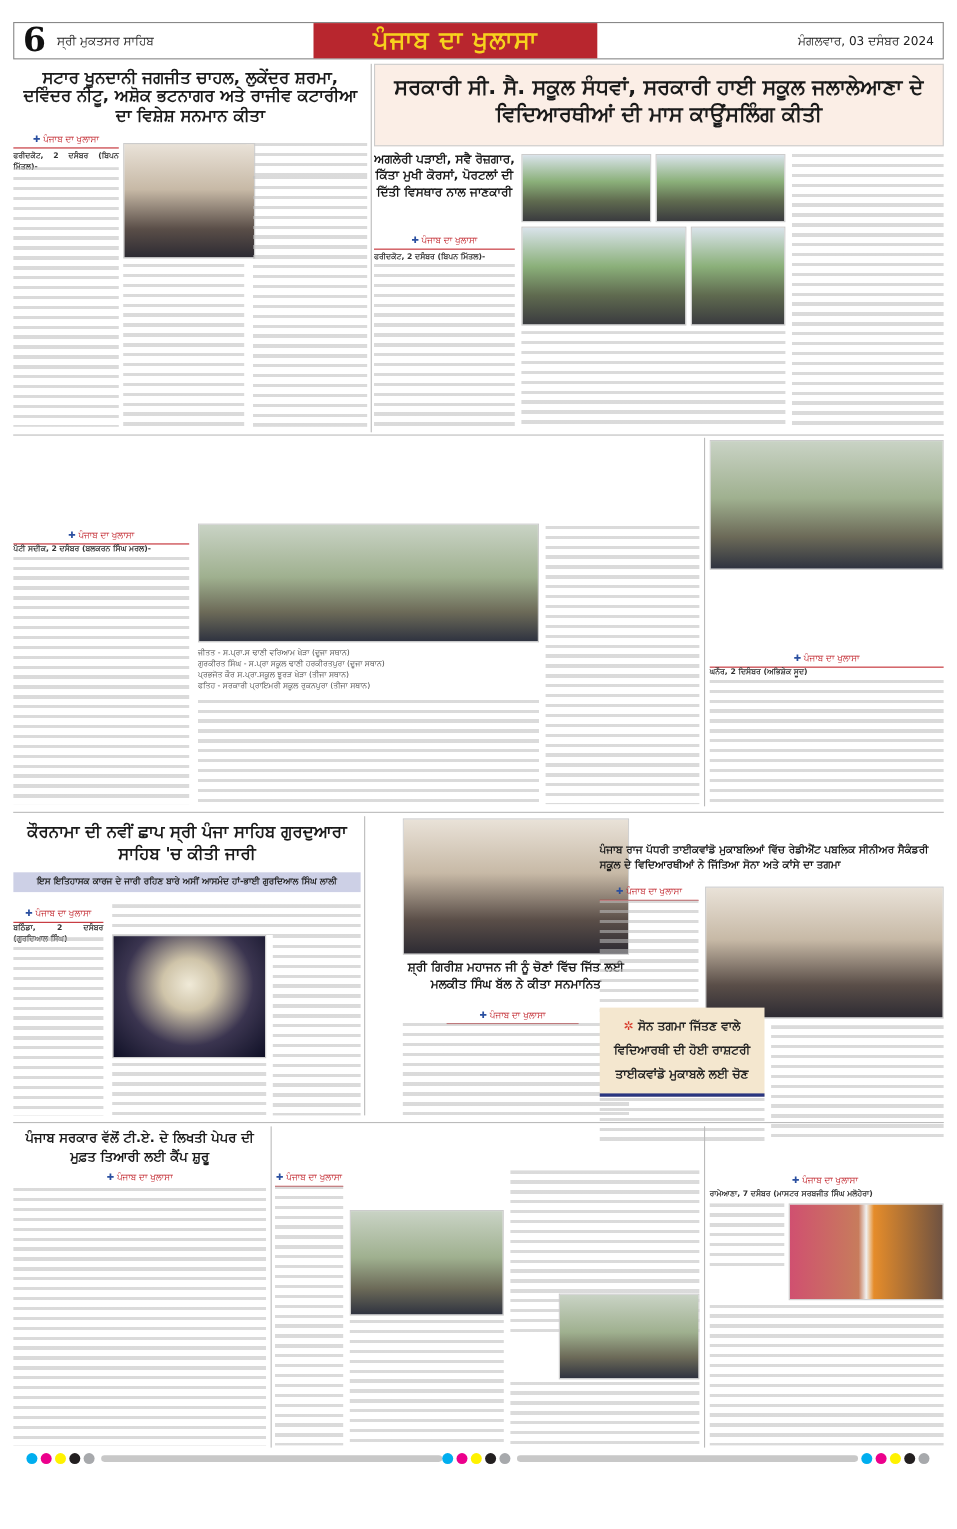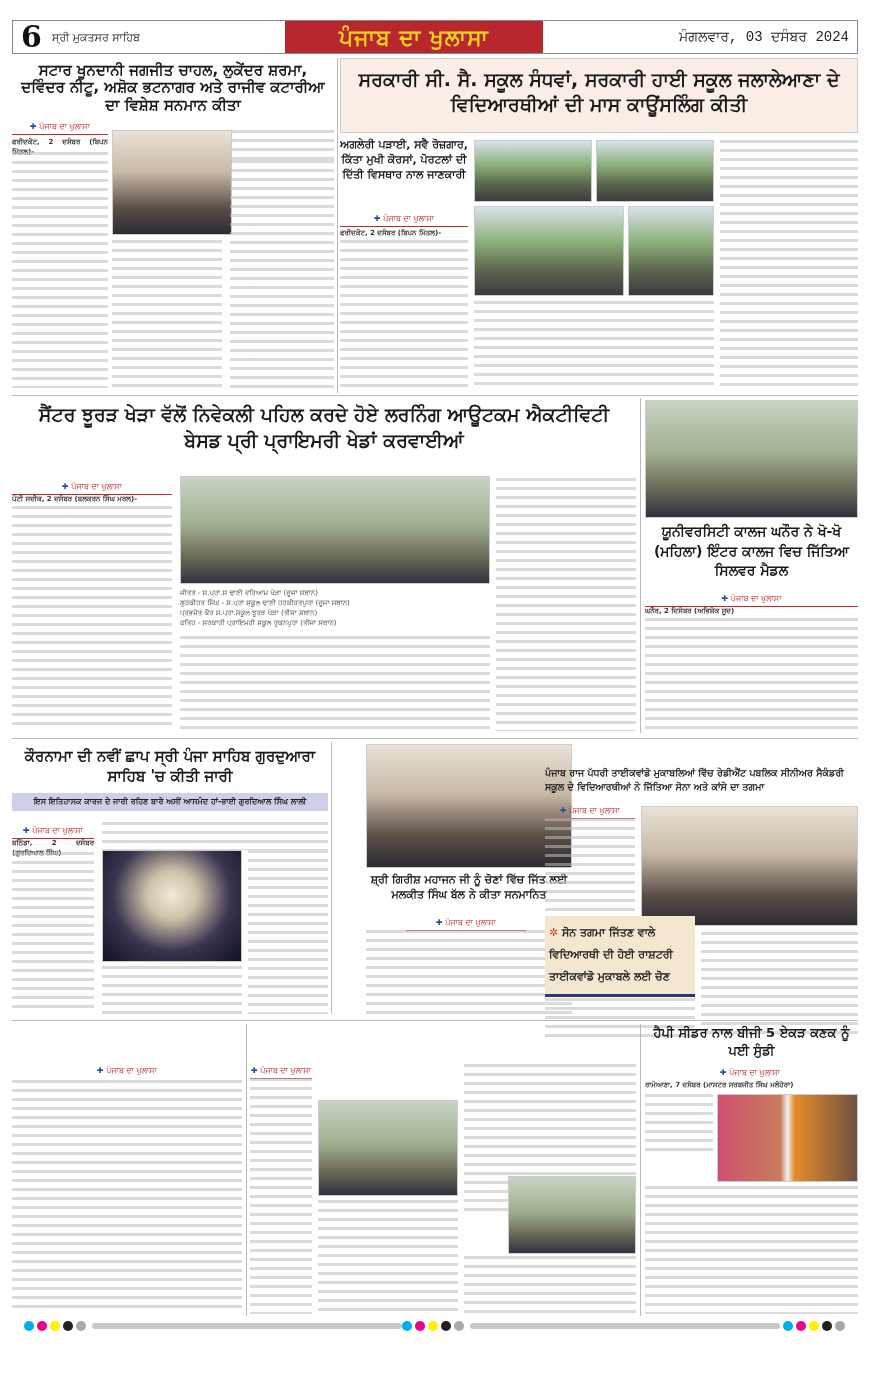--- a/index.html
+++ b/index.html
@@ -6,41 +6,41 @@
   html, body { width: 870px; height: 1390px; background: #ffffff; overflow: hidden; }
   body { font-family: "DejaVu Sans", sans-serif; color: #222; position: relative; }
 
   .masthead { position: absolute; left: 12px; top: 20px; width: 846px; height: 34px;
     border: 1px solid #888; display: flex; align-items: stretch; background: #fff; }
   .mh-left { width: 272px; display: flex; align-items: center; padding-left: 8px; gap: 10px; }
   .page-num { font-family: "DejaVu Serif", serif; font-size: 30px; font-weight: bold; line-height: 1; color: #111; }
   .city { font-size: 11px; color: #222; }
   .mh-center { width: 258px; background: #b8262e; display: flex; align-items: center; justify-content: center; }
   .paper-name { color: #f7d21d; font-size: 22px; font-weight: bold; letter-spacing: 1px; }
-  .mh-right { flex: 1; display: flex; align-items: center; justify-content: flex-end; padding-right: 8px; font-size: 14px; font-family: Liberation Mono, monospace; }
+  .mh-right { flex: 1; display: flex; align-items: center; justify-content: flex-end; padding-right: 8px; font-size: 11px; }
 
   .story { position: absolute; overflow: hidden; }
   .headline { font-weight: bold; color: #1a1a1a; text-align: center; line-height: 1.15; }
   .byline { font-size: 8px; color: #c2282f; text-align: center; border-bottom: 1px solid #c2282f; padding-bottom: 2px; margin: 4px 0; }
   .byline .plus { color: #2a4fa0; }
   .col-text { font-size: 7px; line-height: 10px; color: #555; text-align: justify; }
   .text-fill { background: repeating-linear-gradient(to bottom, #bdbdbd 0px, #bdbdbd 3px, transparent 3px, transparent 9px); opacity: .55; }
   .photo { position: absolute; border: 1px solid #ccc; overflow: hidden; }
   .ph-outdoor { background: linear-gradient(180deg, #c9d3c5 0%, #9fb08f 45%, #6c6a58 75%, #2f3340 100%); }
   .ph-indoor { background: linear-gradient(180deg, #e9e2d8 0%, #c7b9a6 40%, #5a4e48 75%, #2d2b33 100%); }
   .ph-night { background: radial-gradient(ellipse at 50% 40%, #f0ead8 0%, #cfc4a9 25%, #3b3550 60%, #0f1026 100%); }
   .ph-faces { background: linear-gradient(90deg, #d05070 0%, #c77c5c 45%, #f0f0f0 50%, #e58c2a 55%, #6e5242 100%); }
   .ph-green { background: linear-gradient(180deg, #d9e3ea 0%, #8bb07a 40%, #5f6a4f 70%, #3a3b3f 100%); }
 
   .divider-v { position: absolute; width: 1px; background: #bbb; }
   .divider-h { position: absolute; height: 1px; background: #bbb; }
 
   .box-pink { background: #fbeee6; border: 1px solid #ccc; }
   .subdeck { background: #cdd0e6; font-size: 8px; color: #222; text-align: center; padding: 4px 2px; font-weight: bold; }
-  .callout { background: #f4e7cf; border-bottom: 3px solid #2a3680; text-align: left; color: #222; font-weight: bold; font-size: 11px; line-height: 22px; padding: 6px 4px; }
+  .callout { background: #f4e7cf; border-bottom: 3px solid #2a3680; text-align: center; color: #222; font-weight: bold; font-size: 11px; line-height: 22px; padding: 6px 4px; }
   .callout .star { color: #d83a2a; }
 
   .reg-bar { position: absolute; top: 1319px; left: 0; width: 870px; height: 14px; }
   .dot { position: absolute; top: 2px; width: 10px; height: 10px; border-radius: 50%; }
   .rule { position: absolute; top: 4px; height: 6px; background: #c8c8c8; border-radius: 3px; }
 </style>
 </head>
 <body>
 
 <div class="masthead">
@@ -82,40 +82,38 @@
   <div class="photo ph-green" style="left:256px;top:4px;width:118px;height:62px;"></div>
   <div class="photo ph-green" style="left:134px;top:70px;width:150px;height:90px;"></div>
   <div class="photo ph-green" style="left:288px;top:70px;width:86px;height:90px;"></div>
   <div class="text-fill" style="position:absolute;left:134px;top:165px;width:240px;height:88px;"></div>
   <div class="text-fill" style="position:absolute;left:380px;top:4px;width:138px;height:250px;"></div>
 </div>
 
 <div class="divider-h" style="left:12px;top:395px;width:846px;"></div>
 
 <div class="story" style="left:12px;top:398px;width:624px;height:335px;">
-  <div class="headline" style="font-size:19px;padding:4px 6px;line-height:1.35;">ਸੈਂਟਰ ਝੂਰੜ ਖੇੜਾ ਵੱਲੋਂ ਨਿਵੇਕਲੀ ਪਹਿਲ ਕਰਦੇ ਹੋਏ ਲਰਨਿੰਗ ਆਊਟਕਮ ਐਕਟੀਵਿਟੀ ਬੇਸਡ ਪ੍ਰੀ ਪ੍ਰਾਇਮਰੀ ਖੇਡਾਂ ਕਰਵਾਈਆਂ</div>
   <div class="byline" style="position:absolute;left:0;top:80px;width:160px;"><span class="plus">✚ </span><span>ਪੰਜਾਬ ਦਾ ਖੁਲਾਸਾ</span></div>
   <div class="col-text" style="position:absolute;left:0;top:96px;width:160px;font-weight:bold;color:#333;">ਪੱਟੀ ਸਦੀਕ, 2 ਦਸੰਬਰ (ਬਲਕਰਨ ਸਿੰਘ ਮਰਲ)-</div>
   <div class="text-fill" style="position:absolute;left:0;top:108px;width:160px;height:225px;"></div>
   <div class="photo ph-outdoor" style="left:168px;top:78px;width:310px;height:108px;"></div>
   <div style="position:absolute;left:168px;top:190px;width:310px;">
     <div class="col-text" style="color:#444;">ਜੀਤਤ - ਸ.ਪ੍ਰਾ.ਸ ਢਾਣੀ ਵਰਿਆਮ ਖੇੜਾ (ਦੂਜਾ ਸਥਾਨ)</div>
     <div class="col-text" style="color:#444;">ਗੁਰਕੀਰਤ ਸਿੰਘ - ਸ.ਪ੍ਰਾ ਸਕੂਲ ਢਾਣੀ ਹਰਕੀਰਤਪੁਰਾ (ਦੂਜਾ ਸਥਾਨ)</div>
     <div class="col-text" style="color:#444;">ਪ੍ਰਭਜੋਤ ਕੌਰ ਸ.ਪ੍ਰਾ.ਸਕੂਲ ਝੂਰੜ ਖੇੜਾ (ਤੀਜਾ ਸਥਾਨ)</div>
     <div class="col-text" style="color:#444;">ਫਤਿਹ - ਸਰਕਾਰੀ ਪ੍ਰਾਇਮਰੀ ਸਕੂਲ ਰੁਕਨਪੁਰਾ (ਤੀਜਾ ਸਥਾਨ)</div>
   </div>
   <div class="text-fill" style="position:absolute;left:168px;top:238px;width:310px;height:95px;"></div>
   <div class="text-fill" style="position:absolute;left:484px;top:80px;width:140px;height:253px;"></div>
 </div>
 
 <div class="divider-v" style="left:640px;top:398px;height:335px;"></div>
 
 <div class="story" style="left:645px;top:398px;width:213px;height:335px;">
   <div class="photo ph-outdoor" style="left:0;top:2px;width:213px;height:118px;"></div>
-  <div class="headline" style="position:absolute;left:0;top:124px;width:213px;font-size:14px;line-height:1.4;">ਯੂਨੀਵਰਸਿਟੀ ਕਾਲਜ ਘਨੌਰ ਨੇ ਖੋ-ਖੋ (ਮਹਿਲਾ) ਇੰਟਰ ਕਾਲਜ ਵਿਚ ਜਿੱਤਿਆ ਸਿਲਵਰ ਮੈਡਲ</div>
   <div class="byline" style="position:absolute;left:0;top:192px;width:213px;"><span class="plus">✚ </span><span>ਪੰਜਾਬ ਦਾ ਖੁਲਾਸਾ</span></div>
   <div class="col-text" style="position:absolute;left:0;top:208px;width:213px;font-weight:bold;color:#333;">ਘਨੌਰ, 2 ਦਿਸੰਬਰ (ਅਭਿਸ਼ੇਕ ਸੂਦ)</div>
   <div class="text-fill" style="position:absolute;left:0;top:220px;width:213px;height:112px;"></div>
 </div>
 
 <div class="divider-h" style="left:12px;top:738px;width:846px;"></div>
 
 <div class="story" style="left:12px;top:742px;width:316px;height:274px;">
   <div class="headline" style="font-size:15px;padding:4px 4px;line-height:1.35;text-align:center;">ਕੌਰਨਾਮਾ ਦੀ ਨਵੀਂ ਛਾਪ ਸ੍ਰੀ ਪੰਜਾ ਸਾਹਿਬ ਗੁਰਦੁਆਰਾ ਸਾਹਿਬ 'ਚ ਕੀਤੀ ਜਾਰੀ</div>
   <div class="subdeck" style="margin:2px 0;">ਇਸ ਇਤਿਹਾਸਕ ਕਾਰਜ ਦੇ ਜਾਰੀ ਰਹਿਣ ਬਾਰੇ ਅਸੀਂ ਆਸਮੰਦ ਹਾਂ-ਭਾਈ ਗੁਰਦਿਆਲ ਸਿੰਘ ਲਾਲੀ</div>
@@ -145,40 +143,40 @@
   <div class="callout" style="position:absolute;left:0;top:150px;width:150px;">
     <span class="star">✲ </span><span>ਸੋਨ ਤਗਮਾ ਜਿੱਤਣ ਵਾਲੇ ਵਿਦਿਆਰਥੀ ਦੀ ਹੋਈ ਰਾਸ਼ਟਰੀ ਤਾਈਕਵਾਂਡੋ ਮੁਕਾਬਲੇ ਲਈ ਚੋਣ</span>
   </div>
   <div class="text-fill" style="position:absolute;left:156px;top:166px;width:157px;height:106px;"></div>
   <div class="text-fill" style="position:absolute;left:0;top:232px;width:150px;height:40px;"></div>
 </div>
 
 <div class="divider-h" style="left:12px;top:1020px;width:846px;"></div>
 
 <div class="story" style="left:12px;top:1024px;width:230px;height:292px;">
+  <div class="headline" style="font-size:12px;line-height:1.4;padding:2px 6px;">ਪੰਜਾਬ ਸਰਕਾਰ ਵੱਲੋਂ ਟੀ.ਏ. ਦੇ ਲਿਖਤੀ ਪੇਪਰ ਦੀ ਮੁਫ਼ਤ ਤਿਆਰੀ ਲਈ ਕੈਂਪ ਸ਼ੁਰੂ</div>
   <div class="byline" style="position:absolute;left:55px;top:38px;width:120px;border:none;"><span class="plus">✚ </span><span>ਪੰਜਾਬ ਦਾ ਖੁਲਾਸਾ</span></div>
   <div class="text-fill" style="position:absolute;left:0;top:56px;width:230px;height:234px;"></div>
 </div>
 
 <div class="divider-v" style="left:246px;top:1024px;height:292px;"></div>
 
 <div class="story" style="left:250px;top:1024px;width:386px;height:292px;">
   <div class="byline" style="position:absolute;left:0;top:38px;width:62px;"><span class="plus">✚ </span><span>ਪੰਜਾਬ ਦਾ ਖੁਲਾਸਾ</span></div>
   <div class="text-fill" style="position:absolute;left:0;top:54px;width:62px;height:236px;"></div>
   <div class="photo ph-outdoor" style="left:68px;top:76px;width:140px;height:96px;"></div>
   <div class="text-fill" style="position:absolute;left:68px;top:176px;width:140px;height:114px;"></div>
   <div class="text-fill" style="position:absolute;left:214px;top:40px;width:172px;height:150px;"></div>
   <div class="photo ph-outdoor" style="left:258px;top:152px;width:128px;height:78px;"></div>
   <div class="text-fill" style="position:absolute;left:214px;top:232px;width:172px;height:58px;"></div>
 </div>
 
 <div class="divider-v" style="left:640px;top:1024px;height:292px;"></div>
 
 <div class="story" style="left:645px;top:1024px;width:213px;height:292px;">
-  <div class="headline" style="font-size:13px;line-height:1.4;">ਹੈਪੀ ਸੀਡਰ ਨਾਲ ਬੀਜੀ 5 ਏਕੜ ਕਣਕ ਨੂੰ ਪਈ ਸੁੰਡੀ</div>
   <div class="byline" style="position:absolute;left:50px;top:40px;width:110px;border:none;"><span class="plus">✚ </span><span>ਪੰਜਾਬ ਦਾ ਖੁਲਾਸਾ</span></div>
   <div class="col-text" style="position:absolute;left:0;top:56px;width:213px;font-weight:bold;color:#333;">ਰਾਮੇਆਣਾ, 7 ਦਸੰਬਰ (ਮਾਸਟਰ ਸਰਬਜੀਤ ਸਿੰਘ ਮਲੋਹੇਰਾ)</div>
   <div class="text-fill" style="position:absolute;left:0;top:70px;width:68px;height:60px;"></div>
   <div class="photo ph-faces" style="left:72px;top:70px;width:141px;height:88px;"></div>
   <div class="text-fill" style="position:absolute;left:0;top:162px;width:213px;height:128px;"></div>
 </div>
 
 <div class="reg-bar">
   <span class="dot" style="left:24px;background:#00aeef;"></span>
   <span class="dot" style="left:37px;background:#ec008c;"></span>

